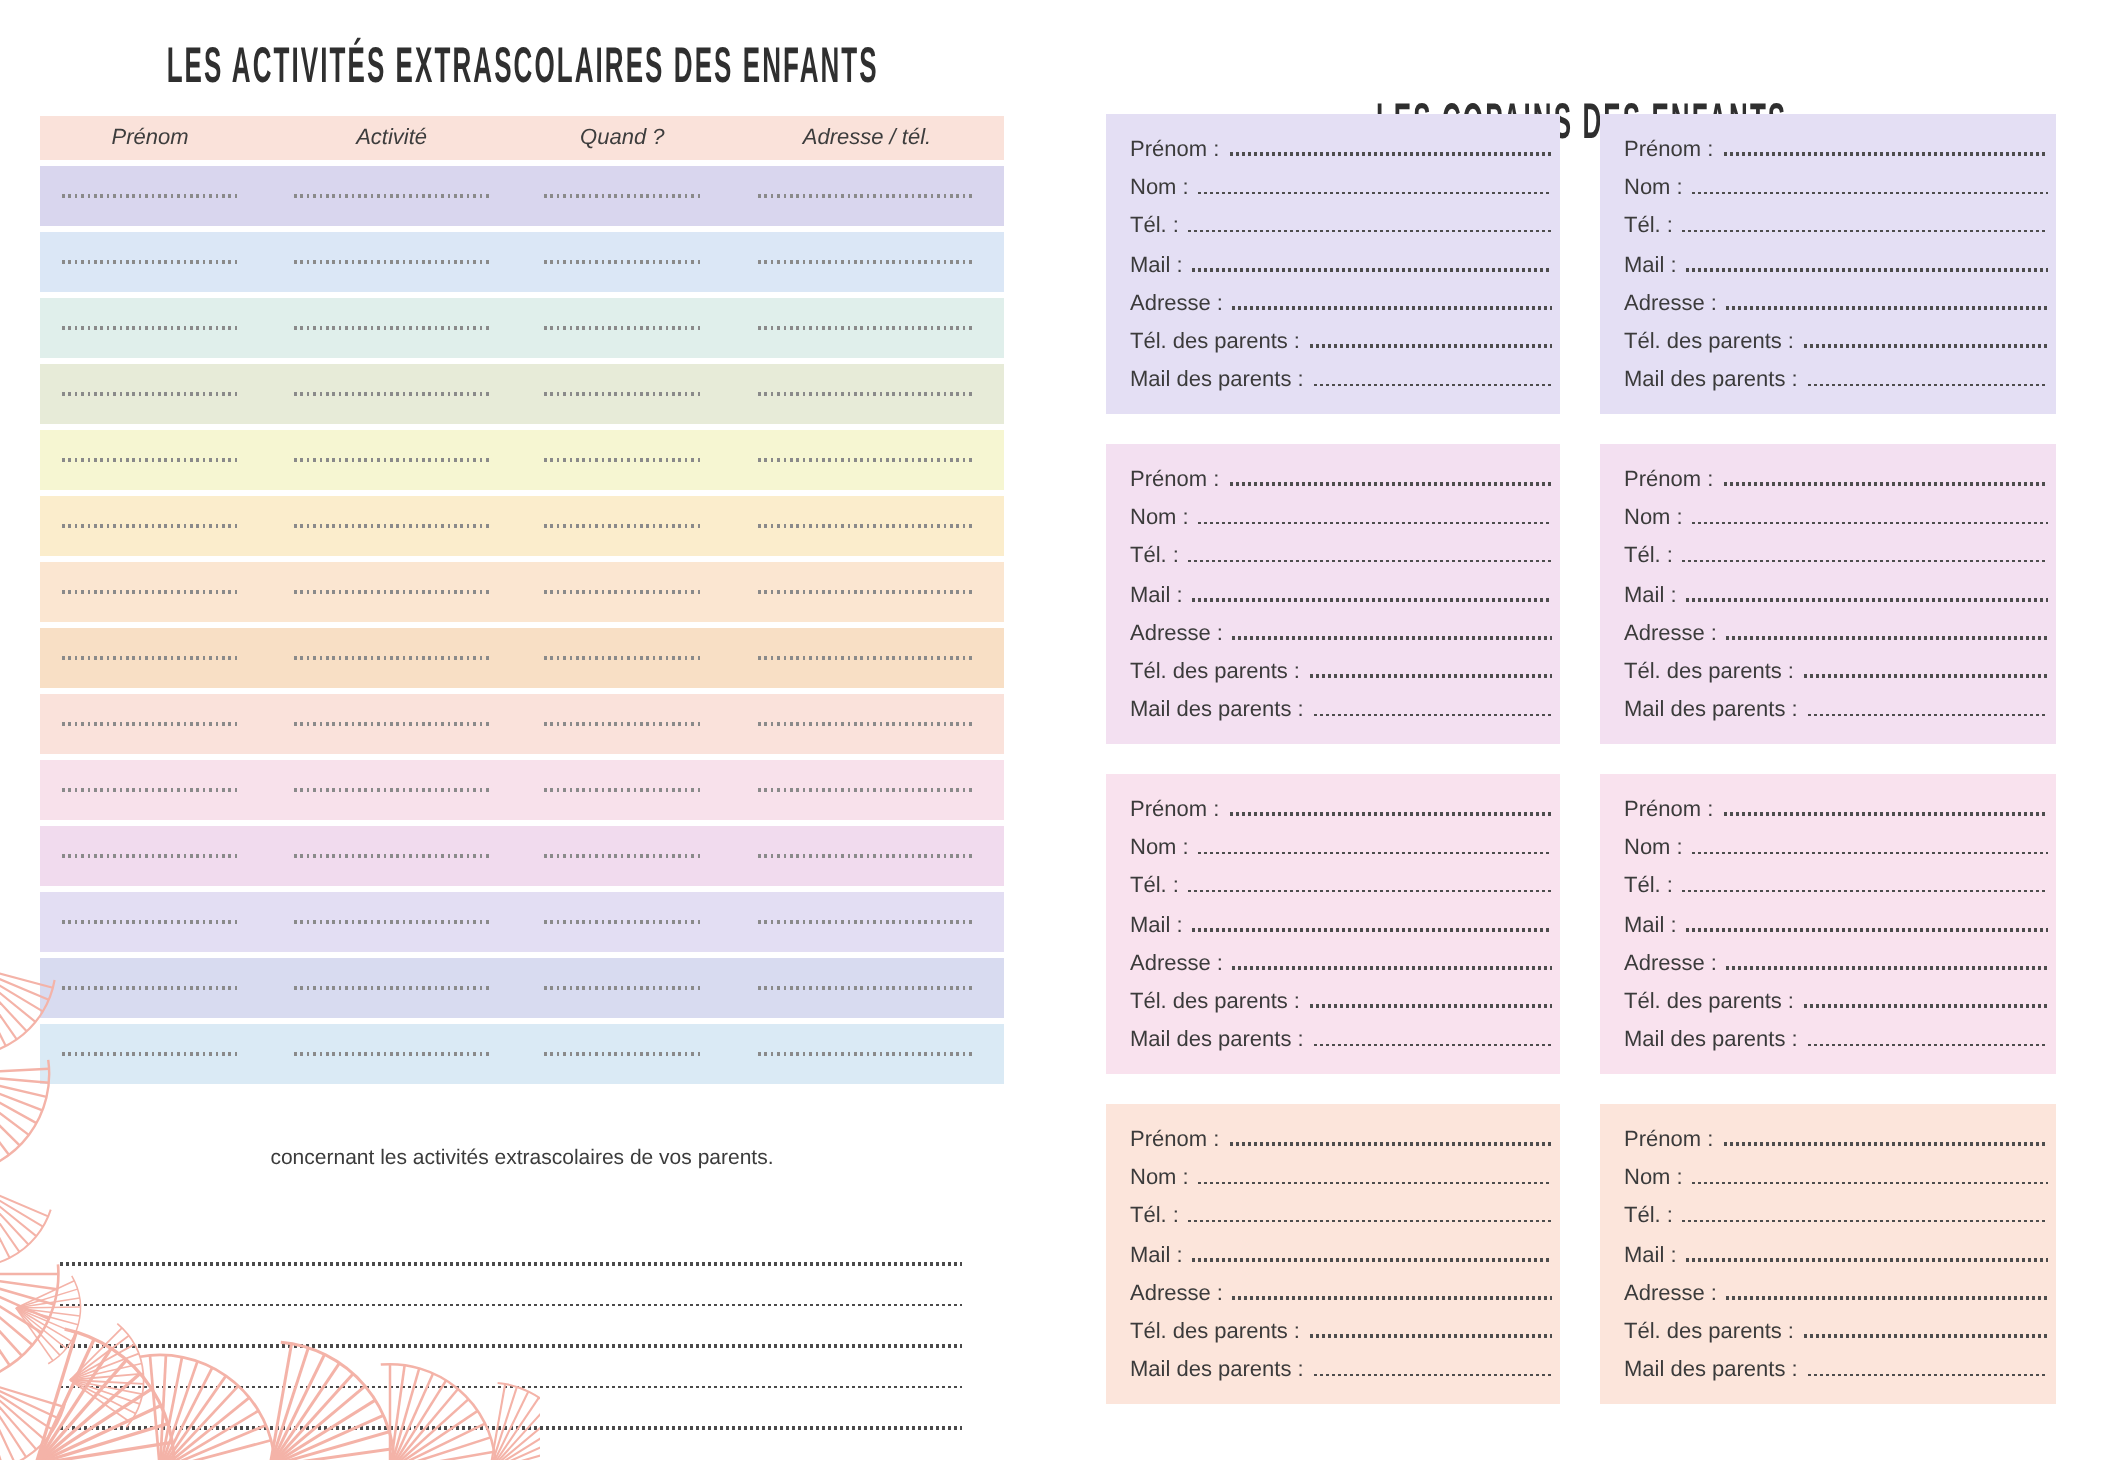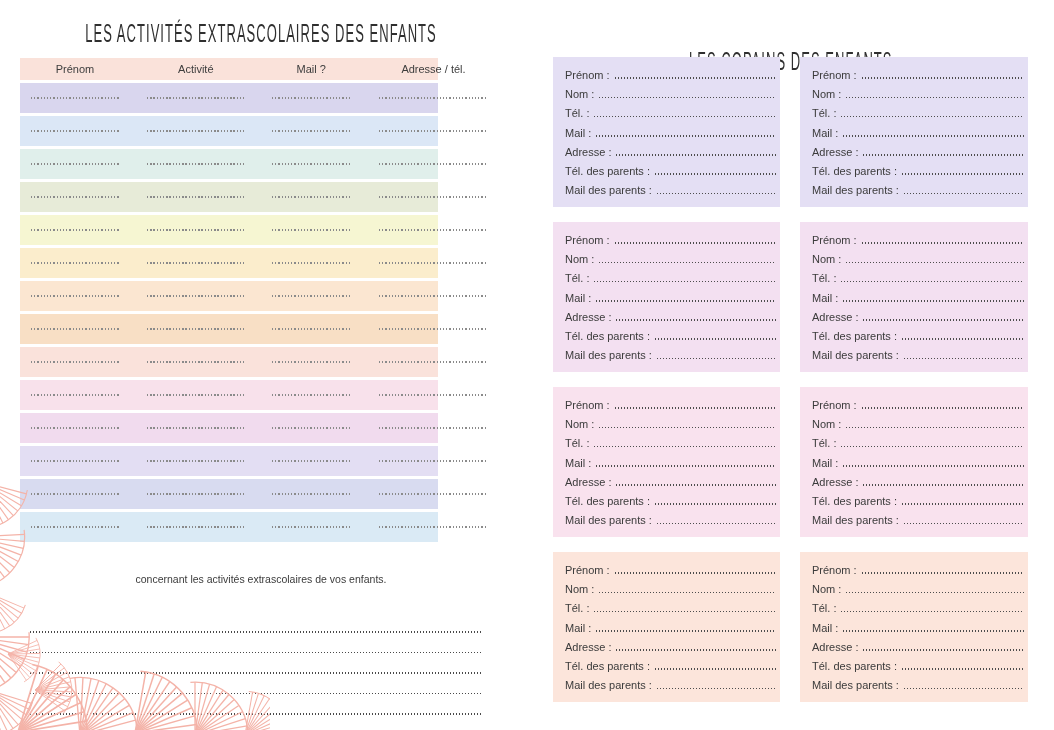--- a/index.html
+++ b/index.html
@@ -8,31 +8,31 @@
     width:1054px;height:730px;
     background:#ffffff;
     font-family:"Liberation Sans", sans-serif;
     color:#3d3d3d;
     overflow:hidden;
   }
   
   .title{
     position:absolute;margin:0;top:20px;height:26px;
     display:flex;align-items:center;justify-content:center;
-    font-weight:normal;color:#2f2f2f;
+    font-weight:bold;color:#2f2f2f;
   }
   .title-left{left:20px;width:482px;}
   .title-right{left:553px;width:475px;margin-top:28px;}
   .title-inner{
     display:inline-block;white-space:nowrap;
     font-size:25px;letter-spacing:2px;
     transform:scaleX(0.52);transform-origin:center;
   }
   
-  .table{position:absolute;left:20px;top:58px;width:418px;}
+  .table{position:absolute;left:20px;top:58px;width:482px;font-style:italic;}
   .thead{
     display:grid;grid-template-columns:110px 123px 99px 137px;column-gap:4.33px;
     height:22px;
   }
   .th{
     display:flex;align-items:center;justify-content:center;
     font-size:11px;color:#3d3d3d;
   }
   .tbody{display:flex;flex-direction:column;row-gap:3px;margin-top:3px;}
   .tr{
@@ -79,21 +79,21 @@
 
   <section>
     <h1 class="title title-left">
       <span class="title-inner">LES ACTIVITÉS EXTRASCOLAIRES DES ENFANTS</span>
     </h1>
 
     <div class="table">
       <div class="thead" id="thead" style="background: rgb(250, 226, 218);">
           <div class="th">Prénom</div>
           <div class="th">Activité</div>
-          <div class="th">Mail ?</div>
+          <div class="th">Quand ?</div>
           <div class="th">Adresse / tél.</div>
         </div>
       <div class="tbody" id="tbody">
           <div class="tr" style="background: rgb(217, 214, 238);">
             <div class="td">
               <div class="dots"></div>
             </div>
             <div class="td">
               <div class="dots"></div>
             </div>
@@ -283,21 +283,21 @@
               <div class="dots"></div>
             </div>
             <div class="td">
               <div class="dots"></div>
             </div>
           </div>
         </div>
     </div>
 
     <div class="note">
-      <p>concernant les activités extrascolaires de vos enfants.</p>
+      <p>concernant les activités extrascolaires de vos parents.</p>
     </div>
     <div class="note-lines" id="note-lines">
         <div class="nline">
           <div class="ndots"></div>
         </div>
         <div class="nline">
           <div class="ndots"></div>
         </div>
         <div class="nline">
           <div class="ndots"></div>

